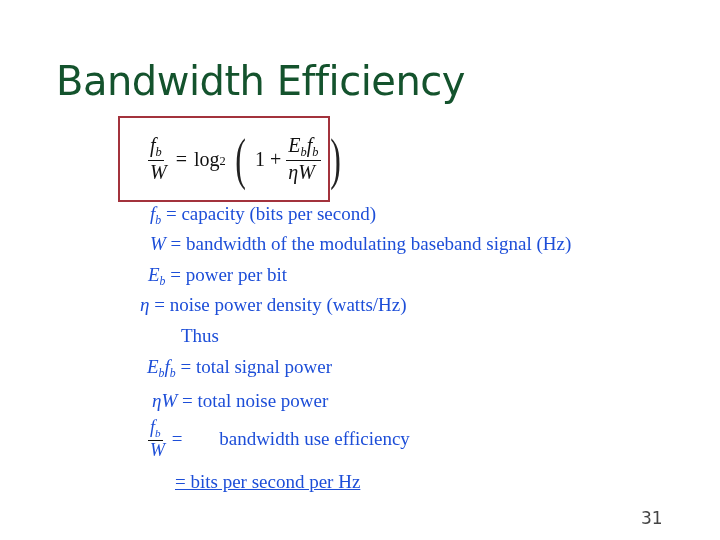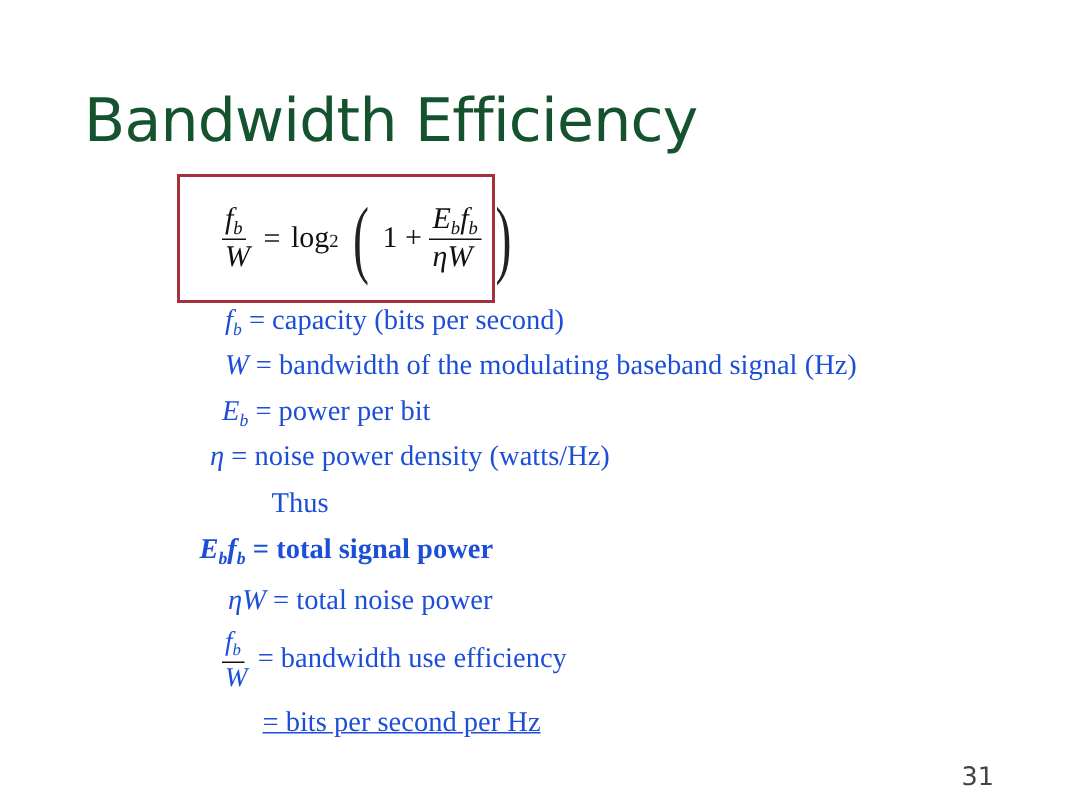--- a/index.html
+++ b/index.html
@@ -64,34 +64,34 @@
   <span> power per bit</span>
 </div>
 <div class="row" style="left:140px; top:294px;">
   <span class="lhs"><span>η</span></span>
   <span class="eq">=</span>
   <span> noise power density (watts/Hz)</span>
 </div>
 
 <div class="row" style="left:181px; top:325px;">Thus</div>
 
-<div class="row" style="left:133px; top:356px;font-weight:bold;">
+<div class="row" style="left:147px; top:356px;">
   <span class="lhs"><span>E</span><span class="sub">b</span><span>f</span><span class="sub">b</span></span>
   <span class="eq">=</span>
   <span>total signal power</span>
 </div>
 <div class="row" style="left:152px; top:390px;">
   <span class="lhs"><span>ηW</span></span>
   <span class="eq">=</span>
   <span> total noise power</span>
 </div>
 <div class="row" style="left:148px; top:418px;">
   <span class="frac it" style="font-size:18px;">
     <span class="num"><span>f</span><span class="sub">b</span></span>
     <span class="den">W</span>
   </span>
   <span class="eq" style="vertical-align:middle;">=</span>
-  <span style="vertical-align:middle;"> bandwidth use efficiency</span>
+  <span style="vertical-align:middle;margin-left:32px;"> bandwidth use efficiency</span>
 </div>
 
 <div class="row" style="left:175px; top:471px;text-decoration:underline;">= bits per second per Hz</div>
 
 <div class="pagenum">31</div>
 
 </body></html>

